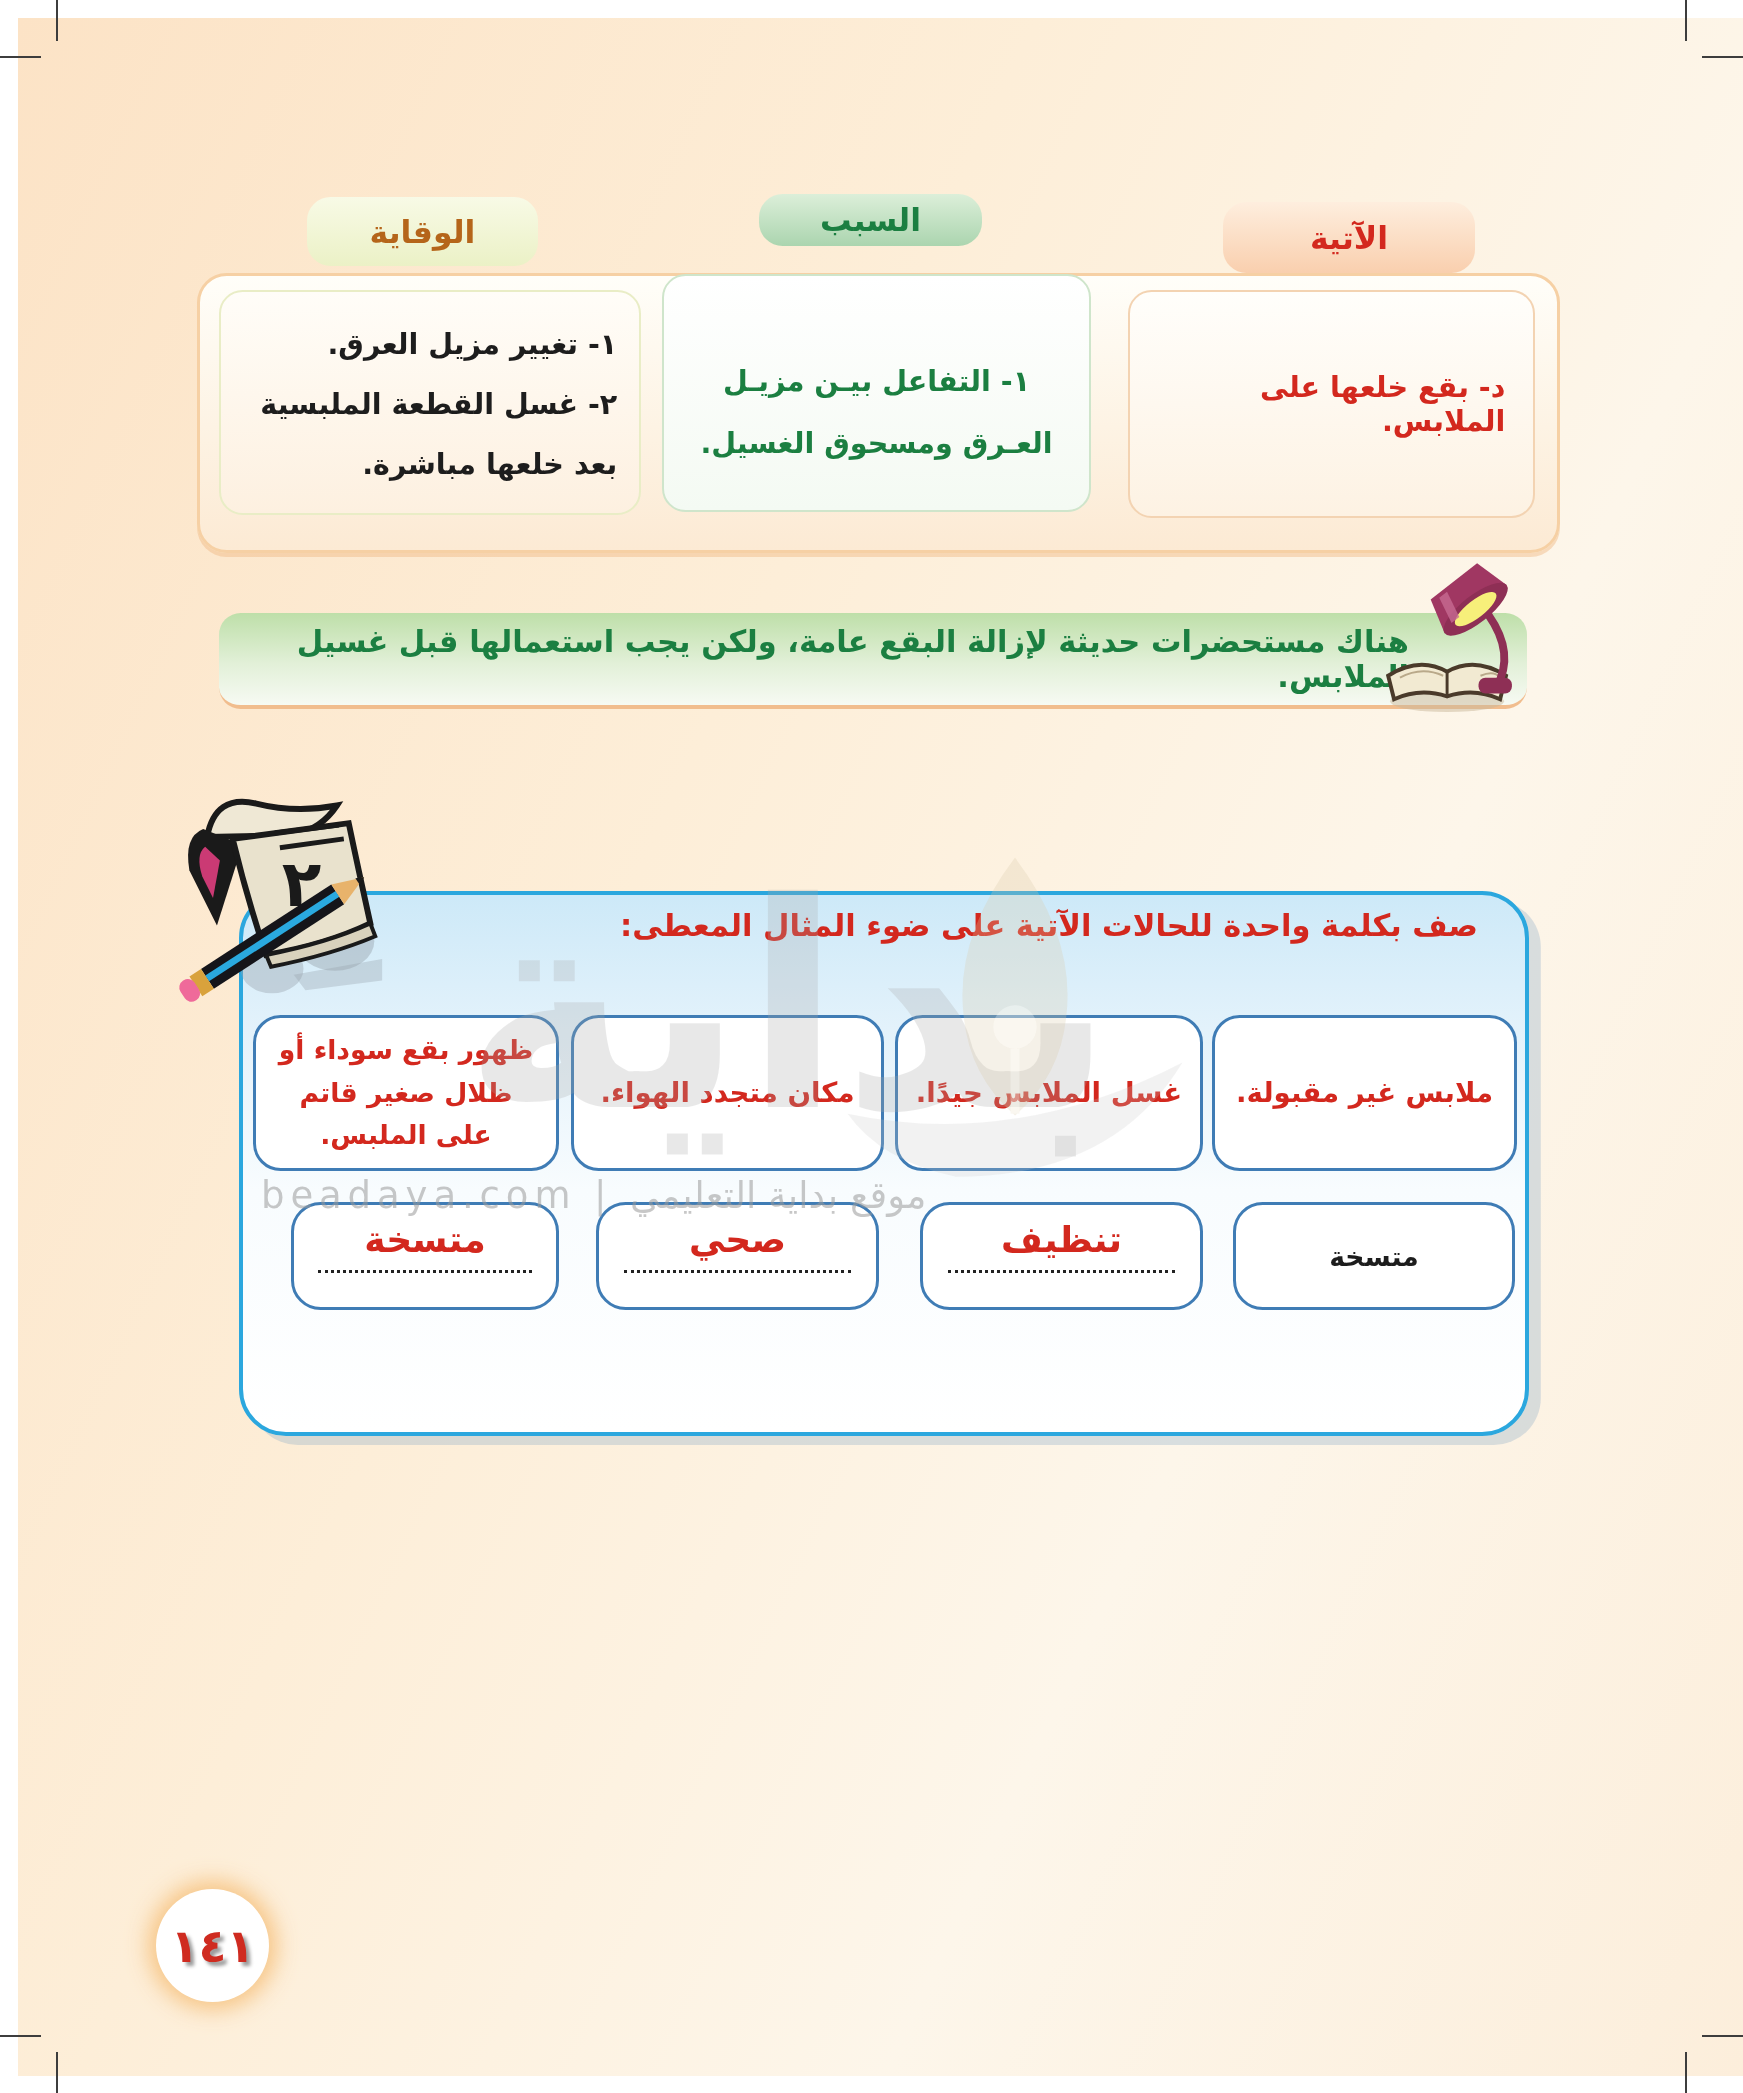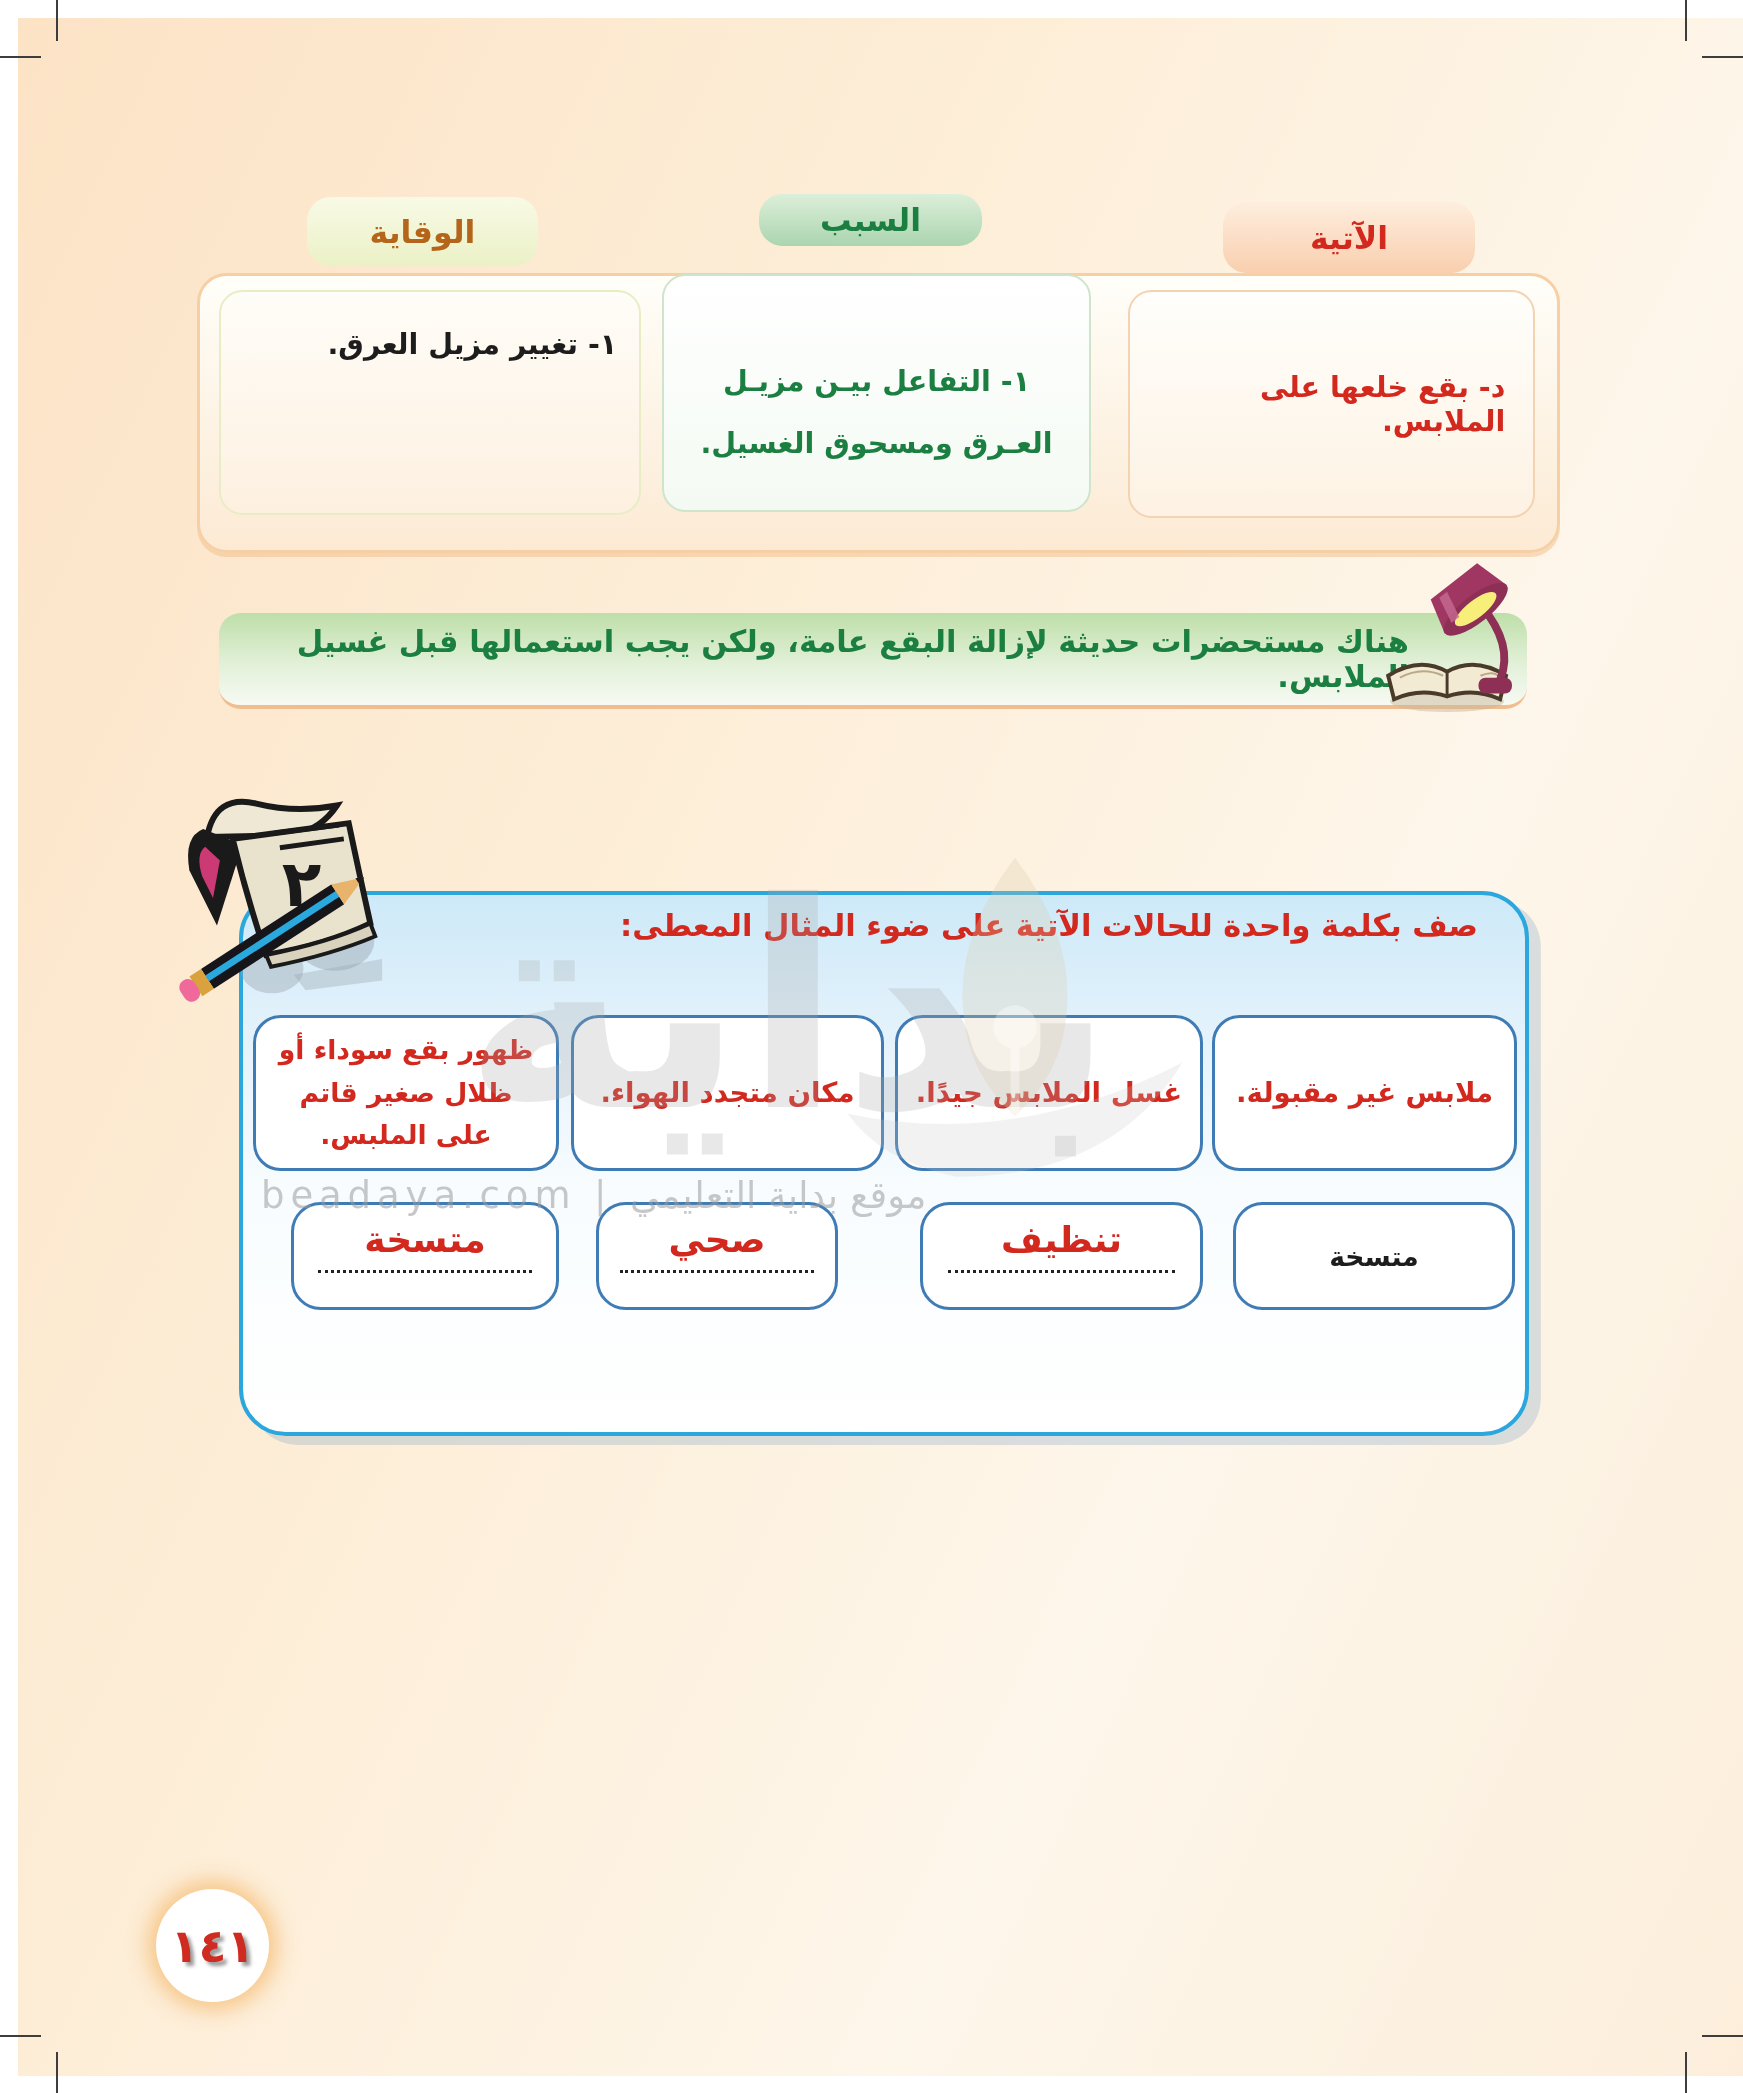--- a/index.html
+++ b/index.html
@@ -52,21 +52,21 @@
     color:#d3281e;font-weight:bold;font-size:27.6px;line-height:1.6;padding:0 13.8px;box-sizing:border-box;}
   .case-a{left:1212px;width:305px;}
   .case-b{left:895px;width:308px;}
   .case-c{left:571px;width:313px;}
   .case-d{left:253px;width:306px;font-size:26.6px;}
   .ans-box{top:1202px;height:108px;border-radius:29.6px;border:3px solid #3f7cb5;background:#ffffff;
     z-index:3;box-sizing:border-box;}
   .ans-a{left:1233px;width:282px;display:flex;align-items:center;justify-content:center;
     color:#1d1d1d;font-weight:bold;font-size:26.6px;direction:rtl;}
   .ans-b{left:920px;width:283px;}
-  .ans-c{left:596px;width:242px;}
+  .ans-c{left:596px;width:283px;}
   .ans-d{left:291px;width:268px;}
   .dotline{position:absolute;left:9%;right:9%;top:65px;border-top:3.9px dotted #222;}
   .answord{position:absolute;left:0;right:0;top:13.8px;text-align:center;direction:rtl;
     color:#d3281e;font-weight:bold;font-size:36px;}
   
   .wm{z-index:6;pointer-events:none;}
   .wm-brand{left:463px;top:837px;font-size:286px;font-weight:bold;color:#a8a8a8;opacity:.25;
     direction:rtl;line-height:1.2;}
   .wm-line{left:261px;top:1174px;width:906px;font-size:37px;letter-spacing:5.9px;color:#9b9b9b;
     opacity:.55;direction:ltr;white-space:nowrap;}
@@ -105,20 +105,21 @@
 </div>
 
 <div class="abs cell cell-problem">
   <span>د- بقع خلعها على الملابس.</span>
 </div>
 <div class="abs cell cell-cause">
   <span>١- التفاعل بيـن مزيـل العـرق ومسحوق الغسيل.</span>
 </div>
 <div class="abs cell cell-prevention">
   <div>١- تغيير مزيل العرق.</div>
+  <div>٢- غسل القطعة الملبسية بعد خلعها مباشرة.</div>
 </div>
 
 <div class="abs banner">
   <span>هناك مستحضرات حديثة لإزالة البقع عامة، ولكن يجب استعمالها قبل غسيل الملابس.</span>
 </div>
 
 <svg class="abs lamp-icon" viewBox="0 0 158 168">
   <ellipse cx="74" cy="152" rx="58" ry="11" fill="#c9b89a" opacity="0.5"></ellipse>
   <path d="M14 126 Q46 106 74 122 Q102 106 134 126 L128 150 Q102 138 74 147 Q46 138 20 150 Z" fill="#f2ead2" stroke="#4a3a2a" stroke-width="4"></path>
   <path d="M74 122 L74 147" stroke="#4a3a2a" stroke-width="3"></path>

